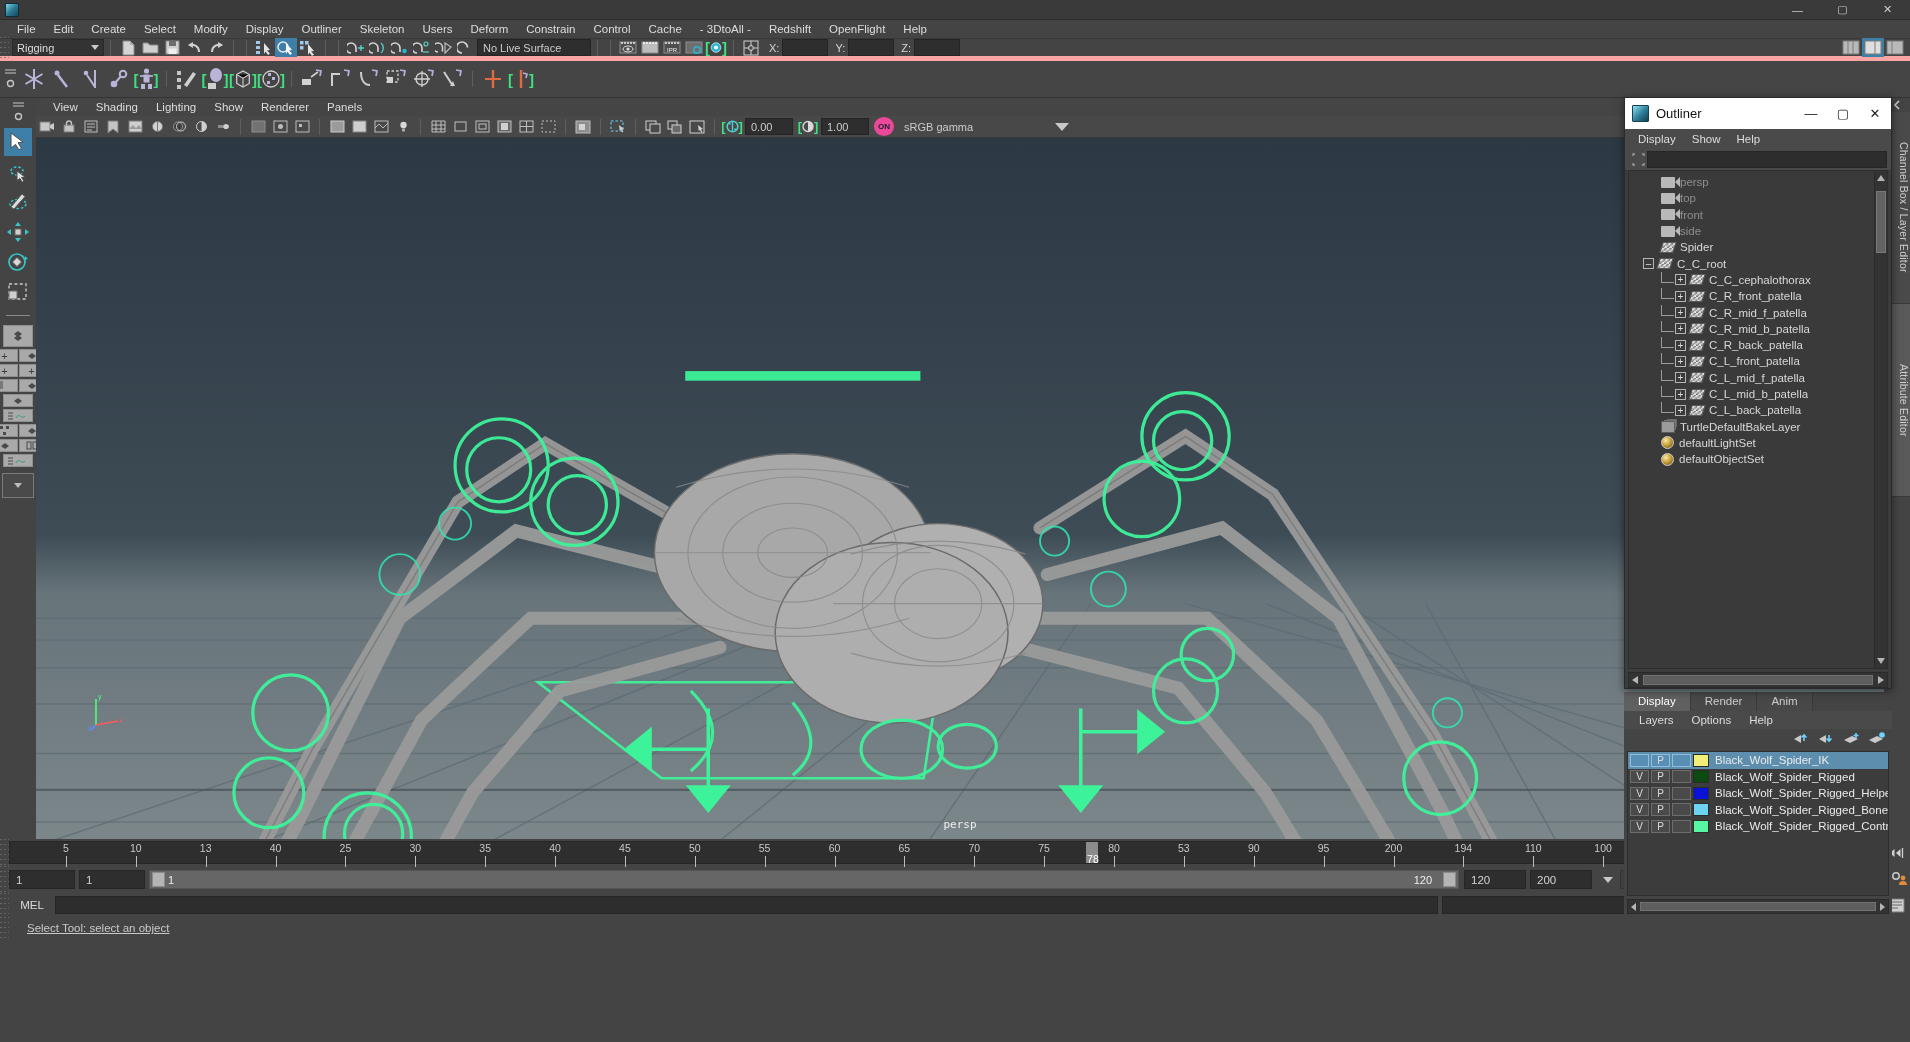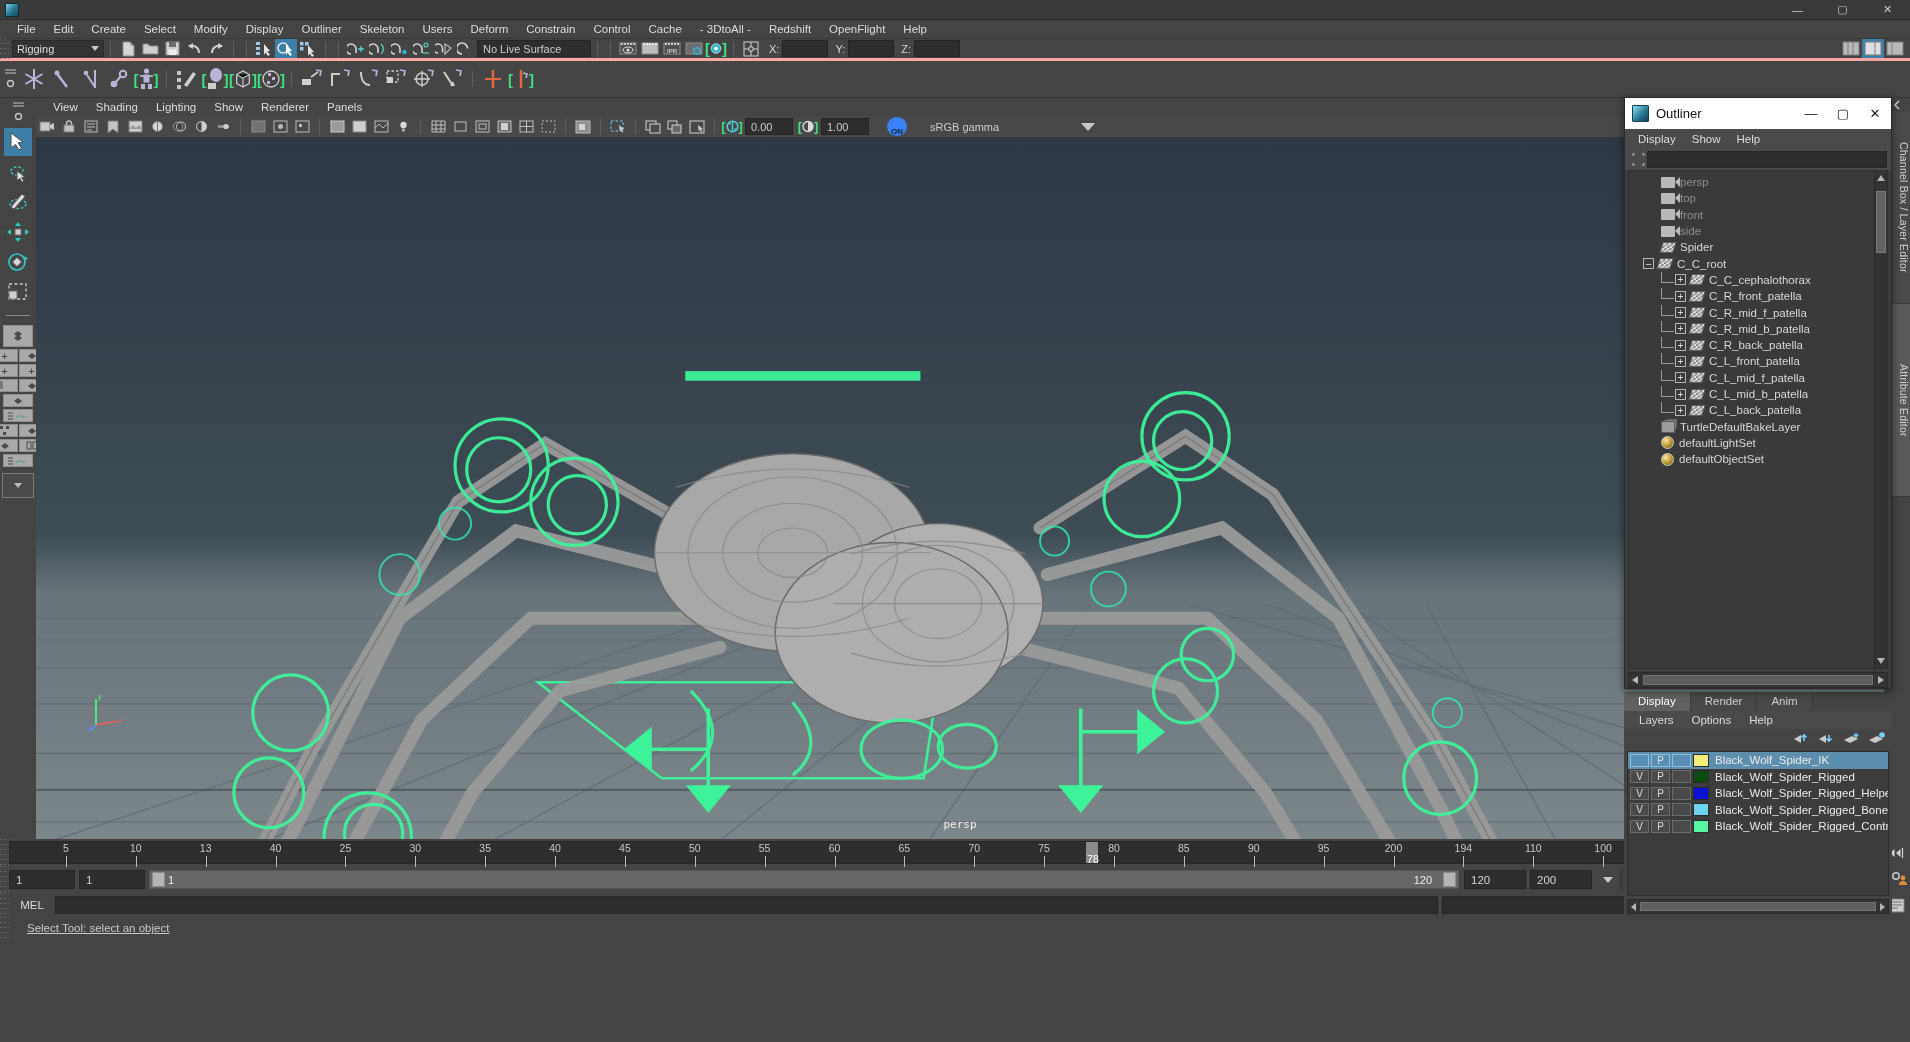--- a/index.html
+++ b/index.html
@@ -17,21 +17,21 @@
   .title-btns div { width:45px; height:20px; display:flex; align-items:center; justify-content:center;
                     color:#cfcfcf; font-size:11px; }
 
   
   .menubar { height:19px; background:#444; display:flex; align-items:center; padding-left:8px;
              border-bottom:1px solid #383838; }
   .menubar span { padding:0 9px; font-size:11.5px; color:#ddd; line-height:19px; cursor:default; white-space:nowrap;}
 
   
   .statusline { height:22px; background:#444; display:flex; align-items:center;
-                border-bottom:3px solid #fca5a5; }
+                border-bottom:5px solid #fca5a5; }
   .combo { height:17px; background:#333; border:1px solid #2a2a2a; display:flex; align-items:center;
            color:#ddd; font-size:11px; padding:0 4px; margin-left:3px;}
   .combo .arrow { margin-left:auto; width:0;height:0;border-left:4px solid transparent;
                   border-right:4px solid transparent;border-top:5px solid #c9c9c9; }
   .sl-sep { width:1px; height:16px; background:#5e5e5e; margin:0 6px; }
   .sl-sep2 { width:9px; height:22px; flex:0 0 auto;
           background-image:radial-gradient(circle, #6d6d6d 1px, transparent 1px);
           background-size:4px 5px; background-position:3px 3px; opacity:.75;}
   .ico { width:22px;height:19px;display:flex;align-items:center;justify-content:center;flex:0 0 auto;}
   .ico.sel { background:#3e7fa8; }
@@ -880,21 +880,21 @@
         <span class="brk" style="font-size:13px">[</span>
         <svg width="12" height="13" viewBox="0 0 12 13">
             <circle cx="6" cy="6.5" r="5" fill="none" stroke="#d9d9d9" stroke-width="1.4"></circle>
             <path d="M6 1.5a5 5 0 0 1 0 10z" fill="#d9d9d9"></path>
           </svg>
         <span class="brk" style="font-size:13px">]</span>
       </div>
       <div class="fieldbox" style="width:48px;margin-left:2px">
         <span>1.00</span>
       </div>
-      <div style="width:20px;height:19px;border-radius:50%;background:#3b82f6;margin:0 18px;display:flex;align-items:flex-end;justify-content:center;font-size:8px;color:#123;font-weight:bold">
+      <div style="width:20px;height:19px;border-radius:50%;background:#ec4899;margin:0 5px;display:flex;align-items:center;justify-content:center;font-size:8px;color:#123;font-weight:bold">
         <span>ON</span>
       </div>
       <div class="fieldbox" style="width:152px;border:none;background:transparent">
         <span>sRGB gamma</span>
       </div>
       <div style="width:0;height:0;border-left:7px solid transparent;border-right:7px solid transparent;border-top:8px solid #c9c9c9;margin-left:4px"></div>
     </div>
 
     <div class="vport">
       <svg class="grid" viewBox="0 0 1270 620" preserveAspectRatio="none">
@@ -1316,21 +1316,21 @@
       </div>
       <div class="tick" style="left: 62.1849%;">
         <b>75</b>
         <i></i>
       </div>
       <div class="tick" style="left: 66.3866%;">
         <b>80</b>
         <i></i>
       </div>
       <div class="tick" style="left: 70.5882%;">
-        <b>85</b>
+        <b>53</b>
         <i></i>
       </div>
       <div class="tick" style="left: 74.7899%;">
         <b>90</b>
         <i></i>
       </div>
       <div class="tick" style="left: 78.9916%;">
         <b>95</b>
         <i></i>
       </div>

